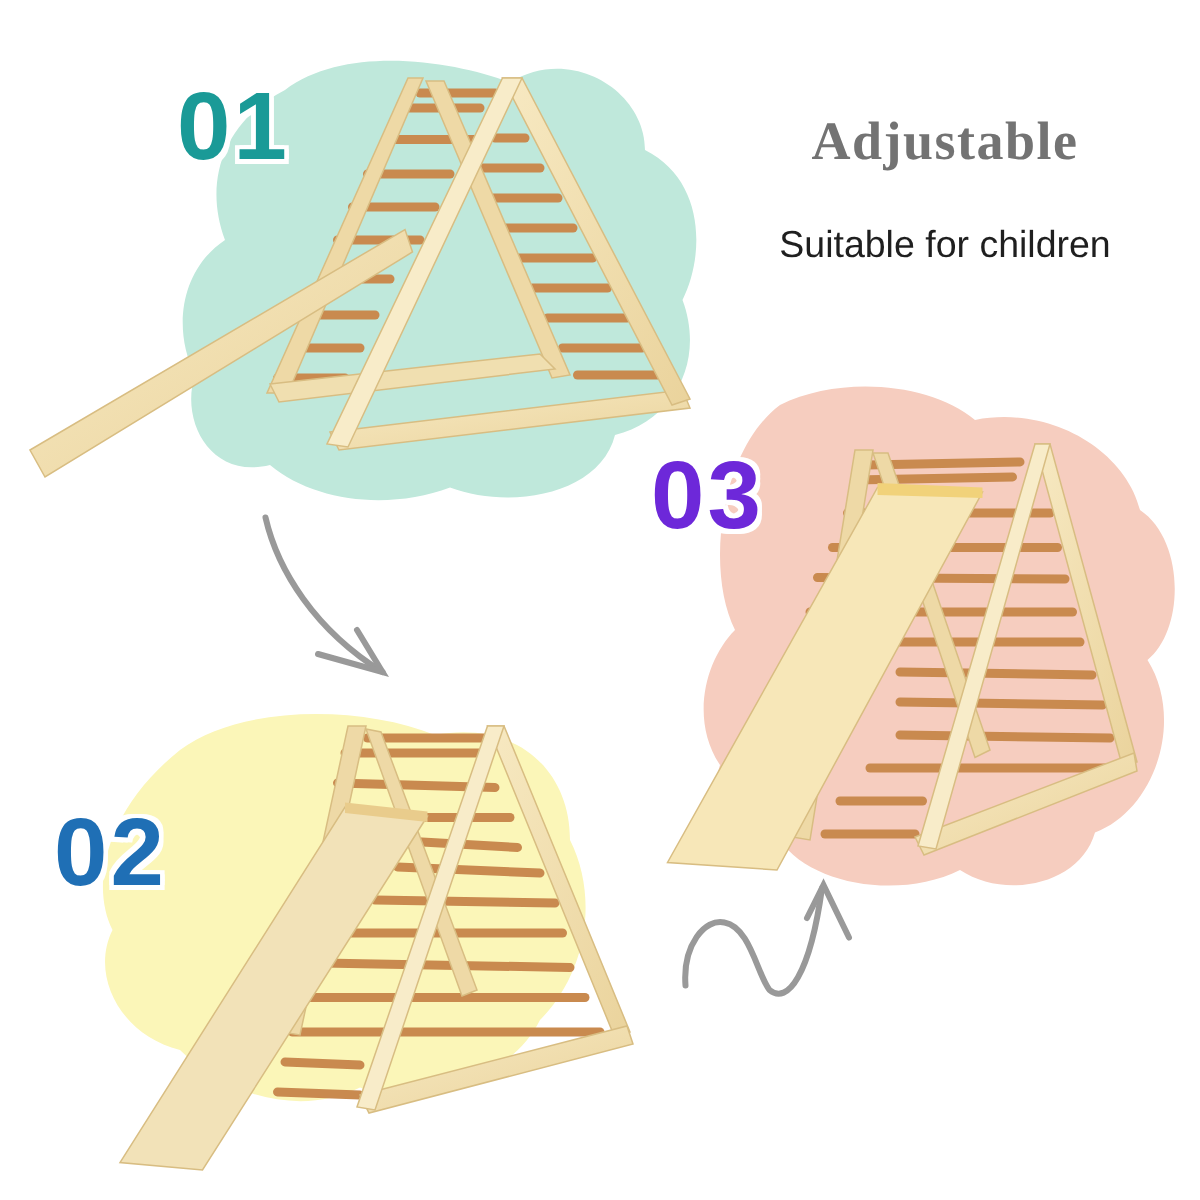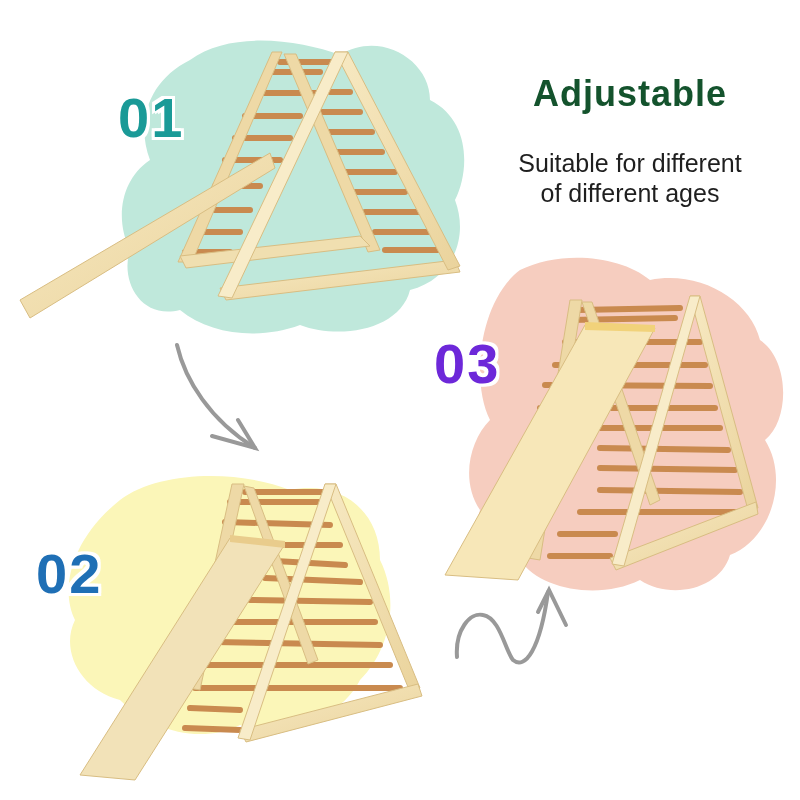--- a/index.html
+++ b/index.html
@@ -1,23 +1,23 @@
 <!DOCTYPE html>
 <html><head>
 <meta charset="utf-8">
 <style>
   html,body{margin:0;padding:0;background:#ffffff;}
   #stage{position:relative;width:800px;height:800px;overflow:hidden;background:#ffffff;font-family:"DejaVu Sans",sans-serif;}
   svg.layer{position:absolute;left:0;top:0;}
-  .step-num{position:absolute;font-family:"Liberation Sans",sans-serif;font-weight:bold;font-size:56px;letter-spacing:2px;line-height:1;
-    text-shadow:-3px -3px 0 #fff,3px -3px 0 #fff,-3px 3px 0 #fff,3px 3px 0 #fff,0 3px 0 #fff,0 -3px 0 #fff,3px 0 0 #fff,-3px 0 0 #fff;margin-top:38px;}
+  .step-num{position:absolute;font-family:"Liberation Sans",sans-serif;font-weight:bold;font-size:64px;letter-spacing:2px;line-height:1;
+    text-shadow:-3px -3px 0 #fff,3px -3px 0 #fff,-3px 3px 0 #fff,3px 3px 0 #fff,0 3px 0 #fff,0 -3px 0 #fff,3px 0 0 #fff,-3px 0 0 #fff;}
   #n1{left:118px;top:52px;}
   #n3{left:434px;top:298px;}
-  #n2{left:36px;top:508px;}
-  .headline{position:absolute;left:460px;top:72px;width:340px;text-align:center;font-family:Liberation Sans, sans-serif;font-weight:bold;font-size:36px;line-height:44px;color:#14532d;letter-spacing:1px;}
+  #n2{left:36px;top:536px;}
+  .headline{position:absolute;left:460px;top:72px;width:340px;text-align:center;font-family:Liberation Serif, serif;font-weight:bold;font-size:36px;line-height:44px;color:#737373;letter-spacing:1px;}
   .sub{position:absolute;left:470px;top:148px;width:320px;text-align:center;font-family:"Liberation Sans",sans-serif;font-size:25px;line-height:30px;color:#1f1f1f;}
 </style>
 </head>
 <body>
 
 <div id="stage">
 
   <svg class="layer" width="800" height="800" viewBox="0 0 800 800">
 
     <path d="M190 60 C230 30 300 40 340 55 C380 30 430 60 430 100 C470 120 470 170 455 200 C470 240 450 280 410 290 C400 330 340 340 300 325 C260 340 210 335 180 310 C140 320 120 280 130 250 C115 220 120 180 150 160 C135 120 150 80 190 60 Z" fill="#bfe8db"></path>
@@ -149,16 +149,15 @@
   </svg>
 
   <div id="n1" class="step-num" style="color:#1a9a97">01</div>
   <div id="n3" class="step-num" style="color:#6d28d9">03</div>
   <div id="n2" class="step-num" style="color:#1f6fb5">02</div>
 
   <div class="headline">
     <div>Adjustable</div>
   </div>
   <div class="sub">
-    <div>Suitable for different</div>
-    <div>of different ages</div>
+    <div>Suitable for children</div>
   </div>
 </div>
 
 </body></html>

